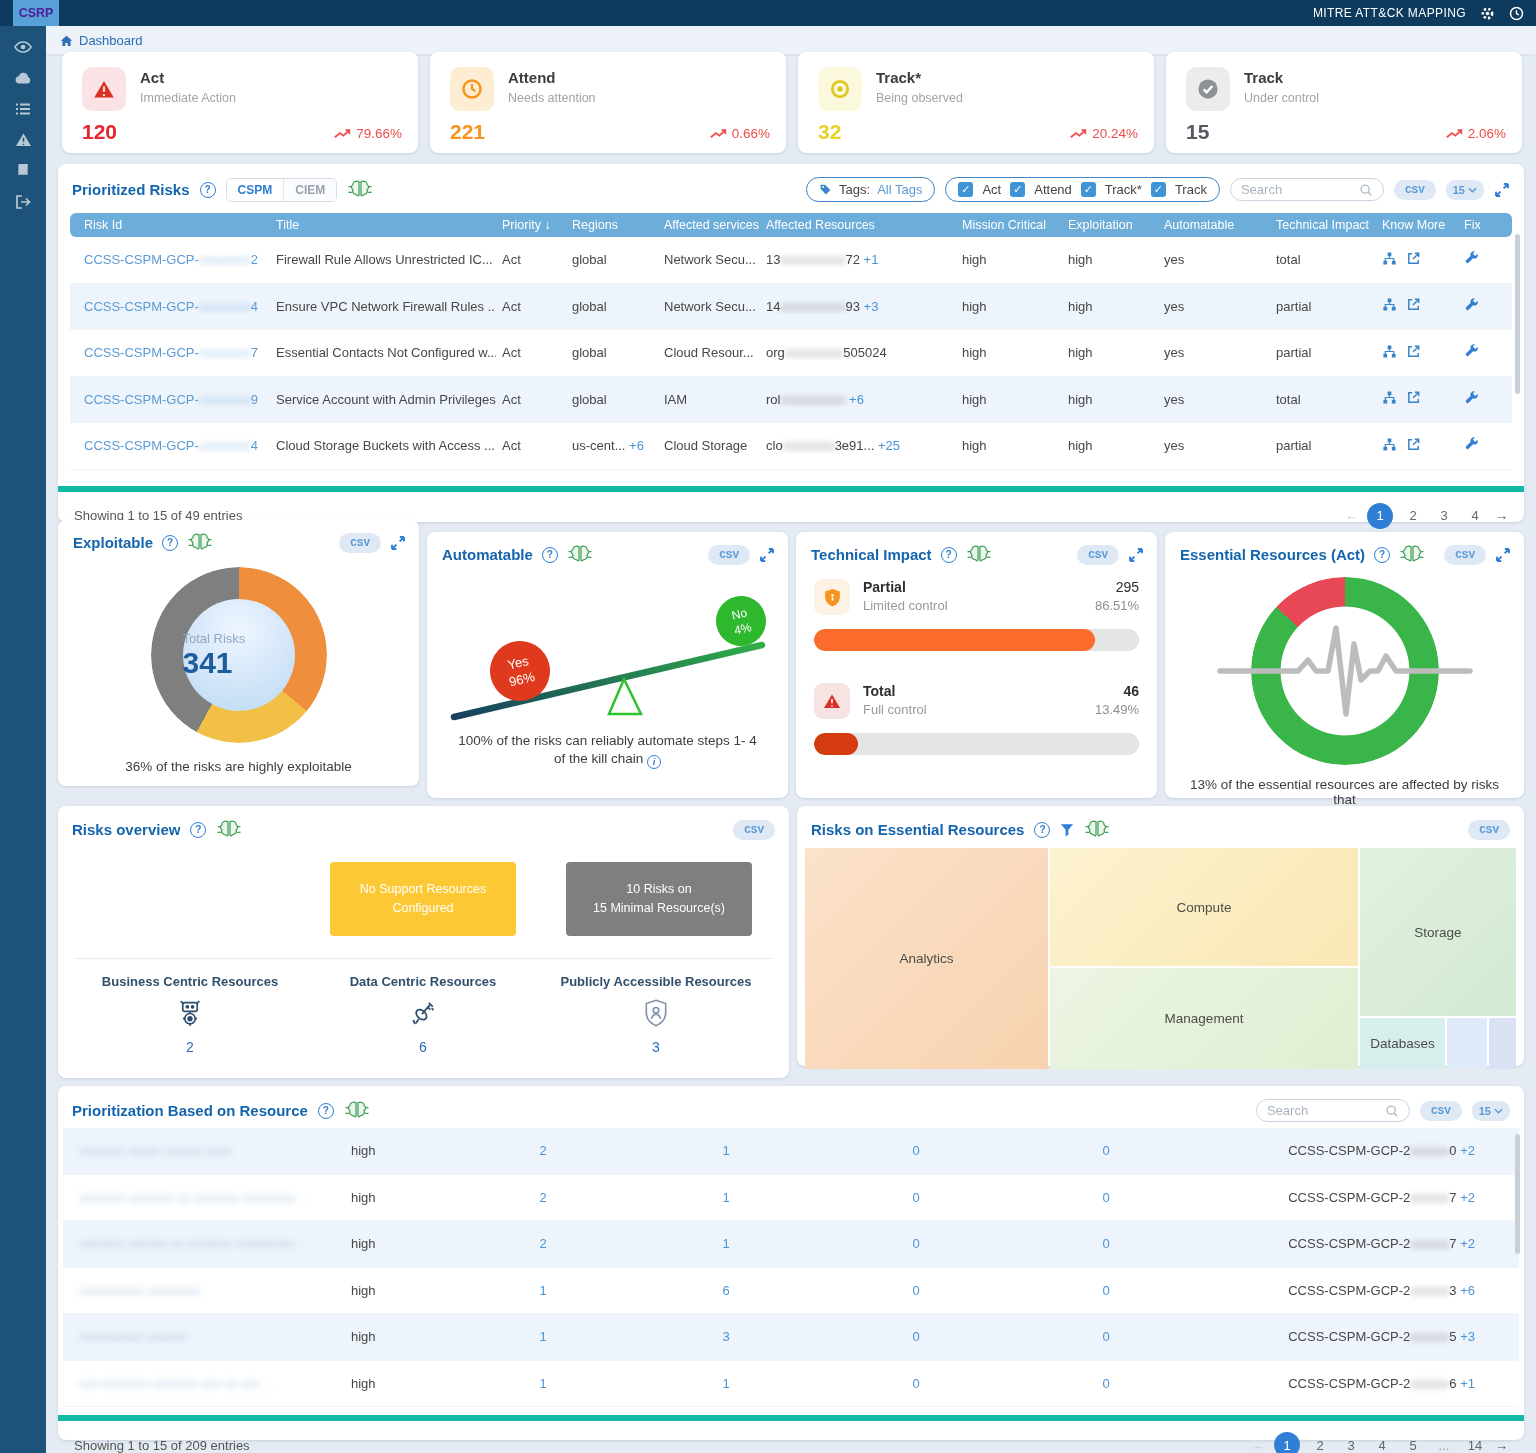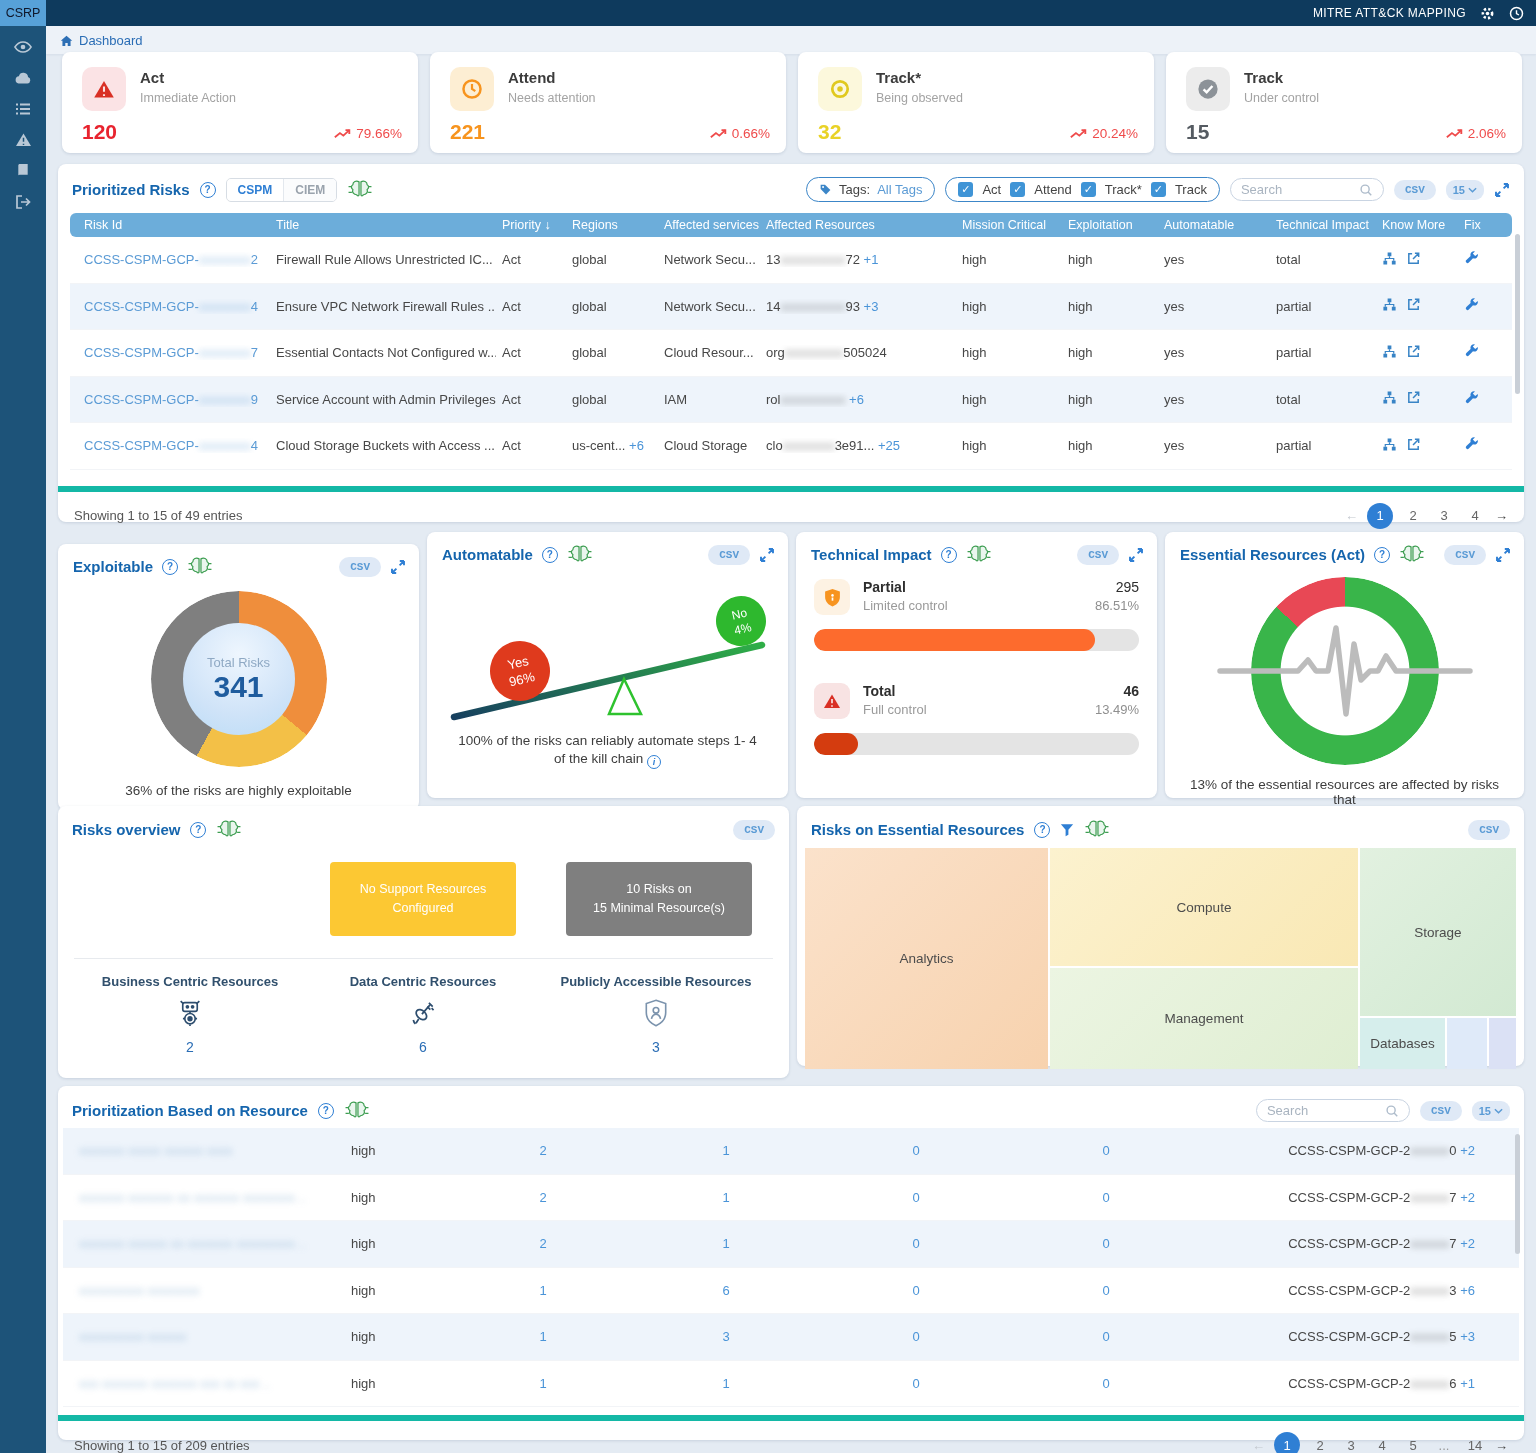--- a/index.html
+++ b/index.html
@@ -1,20 +1,20 @@
 <!DOCTYPE html>
 <html><head>
 <meta charset="utf-8">
 <style>
   *{box-sizing:border-box;margin:0;padding:0}
   html,body{width:1536px;height:1453px}
   body{position:relative;background:#e4ebf3;font-family:"Liberation Sans",sans-serif;overflow:hidden;color:#3f3f3f}
   
   .navbar{position:absolute;left:0;top:0;right:0;height:26px;background:#0e3a5d;z-index:5}
-  .logo{position:absolute;left:0;top:0;width:46px;height:26px;background:#57a1d8;color:#0f172a;font-weight:normal;font-size:12.5px;display:flex;align-items:center;justify-content:center;z-index:6}
+  .logo{position:absolute;left:13px;top:0;width:46px;height:26px;background:#57a1d8;color:#4c1d95;font-weight:bold;font-size:12.5px;display:flex;align-items:center;justify-content:center;z-index:6}
   .nav-right{position:absolute;right:12px;top:0;height:26px;display:flex;align-items:center;gap:14px;color:#fff;font-size:12px;letter-spacing:.4px}
   
   .sidebar{position:absolute;left:0;top:26px;width:46px;bottom:0;background:#1d5379;display:flex;flex-direction:column;align-items:center;padding-top:7px;z-index:4}
   .sb-item{height:31px;display:flex;align-items:center;justify-content:center;width:100%;color:#b9c8d6}
   
   .crumbbar{position:absolute;left:46px;top:26px;right:0;height:28px;background:#edf2f8;box-shadow:0 1px 2px rgba(40,70,110,.08)}
   .crumb{position:absolute;left:60px;top:33px;display:flex;align-items:center;gap:6px;color:#2a6db5;font-size:13px}
   
   .panel{position:absolute;background:#fff;border-radius:8px;box-shadow:0 1px 3px rgba(30,60,90,.14)}
   .kpi{height:101px}
@@ -54,21 +54,21 @@
   .pgc{width:26px;height:26px;border-radius:50%;background:#2f7fd4;color:#fff;display:flex;align-items:center;justify-content:center}
   .pgi{width:22px;text-align:center}
   
   .chead{display:flex;align-items:center;gap:9px;padding:12px 13px 4px 15px}
   .sp{flex:1}
   .cap{font-size:13.5px;color:#3d3d3d;text-align:center}
   .d1wrap{position:relative;width:176px;height:176px;margin:10px auto 0 auto}
   .d1ring{position:absolute;inset:0;border-radius:50%;background:conic-gradient(#ef8e3c 0 36%,#f3c047 0 58%,#7f7f7f 0 100%);
     -webkit-mask:radial-gradient(closest-side,transparent 62%,#000 63%);mask:radial-gradient(closest-side,transparent 62%,#000 63%)}
   .d1in{position:absolute;left:50%;top:50%;transform:translate(-50%,-50%);width:112px;height:112px;border-radius:50%;
-    background:radial-gradient(circle at 50% 28%,#eef6fe 0%,#cfe3f8 62%,#badcf6 100%);display:flex;flex-direction:column;align-items:center;justify-content:center}
+    background:radial-gradient(circle at 50% 28%,#eef6fe 0%,#cfe3f8 62%,#badcf6 100%);display:flex;flex-direction:column;justify-content:center}
   .d2wrap{position:relative;width:188px;height:188px;margin:8px auto 0 auto}
   .d2ring{position:absolute;inset:0;border-radius:50%;background:conic-gradient(from 313deg,#e84855 0 13%,#39b54a 0 100%);
     -webkit-mask:radial-gradient(closest-side,transparent 68%,#000 69%);mask:radial-gradient(closest-side,transparent 68%,#000 69%)}
   
   .imp-row{display:flex;align-items:flex-start;gap:13px;padding:10px 18px 0 18px}
   .imp-ic{width:36px;height:36px;border-radius:9px;display:flex;align-items:center;justify-content:center}
   .imp-bar{height:22px;border-radius:12px;background:#e4e4e4;margin:14px 18px 0 18px;overflow:hidden}
   .imp-fill{height:100%;border-radius:12px}
   
   .ovbox{position:absolute;top:56px;width:186px;height:74px;border-radius:4px;color:#fff;font-size:12.5px;display:flex;flex-direction:column;align-items:center;justify-content:center;line-height:1.55;text-align:center}
@@ -453,21 +453,21 @@
       <span class="pgc">1</span>
       <span class="pgi">2</span>
       <span class="pgi">3</span>
       <span class="pgi">4</span>
       <span style="color:#444">→</span>
     </span>
   </div>
   <div class="thumb" style="right:4px;top:70px;height:160px"></div>
 </div>
 
-<div class="panel" style="left:58px;top:544px;width:361px;height:266px">
+<div class="panel" style="left:58px;top:520px;width:361px;height:266px">
   <div class="chead">
     <span class="ptitle">Exploitable</span>
     <span class="qi">?</span>
     <span style="display:inline-flex">
         <svg width="26" height="21" viewBox="0 0 26 22">
           <g stroke="#3e9e52" fill="#eaf6ee" stroke-width="1.3">
             <path d="M12 3C9 1 5.5 3 5.5 6 3.5 7 3.5 10 5.5 11c-1 3 1 5.5 4 5.5 .5 1.5 2.5 1.5 2.5 0z"></path>
             <path d="M14 3c3-2 6.5 0 6.5 3 2 1 2 4 0 5 1 3-1 5.5-4 5.5-.5 1.5-2.5 1.5-2.5 0z"></path>
           </g>
           <path d="M1 8h3.5M21.5 8H25M1 14h3.5M21.5 14H25" stroke="#3e9e52" stroke-width="1.1"></path>

